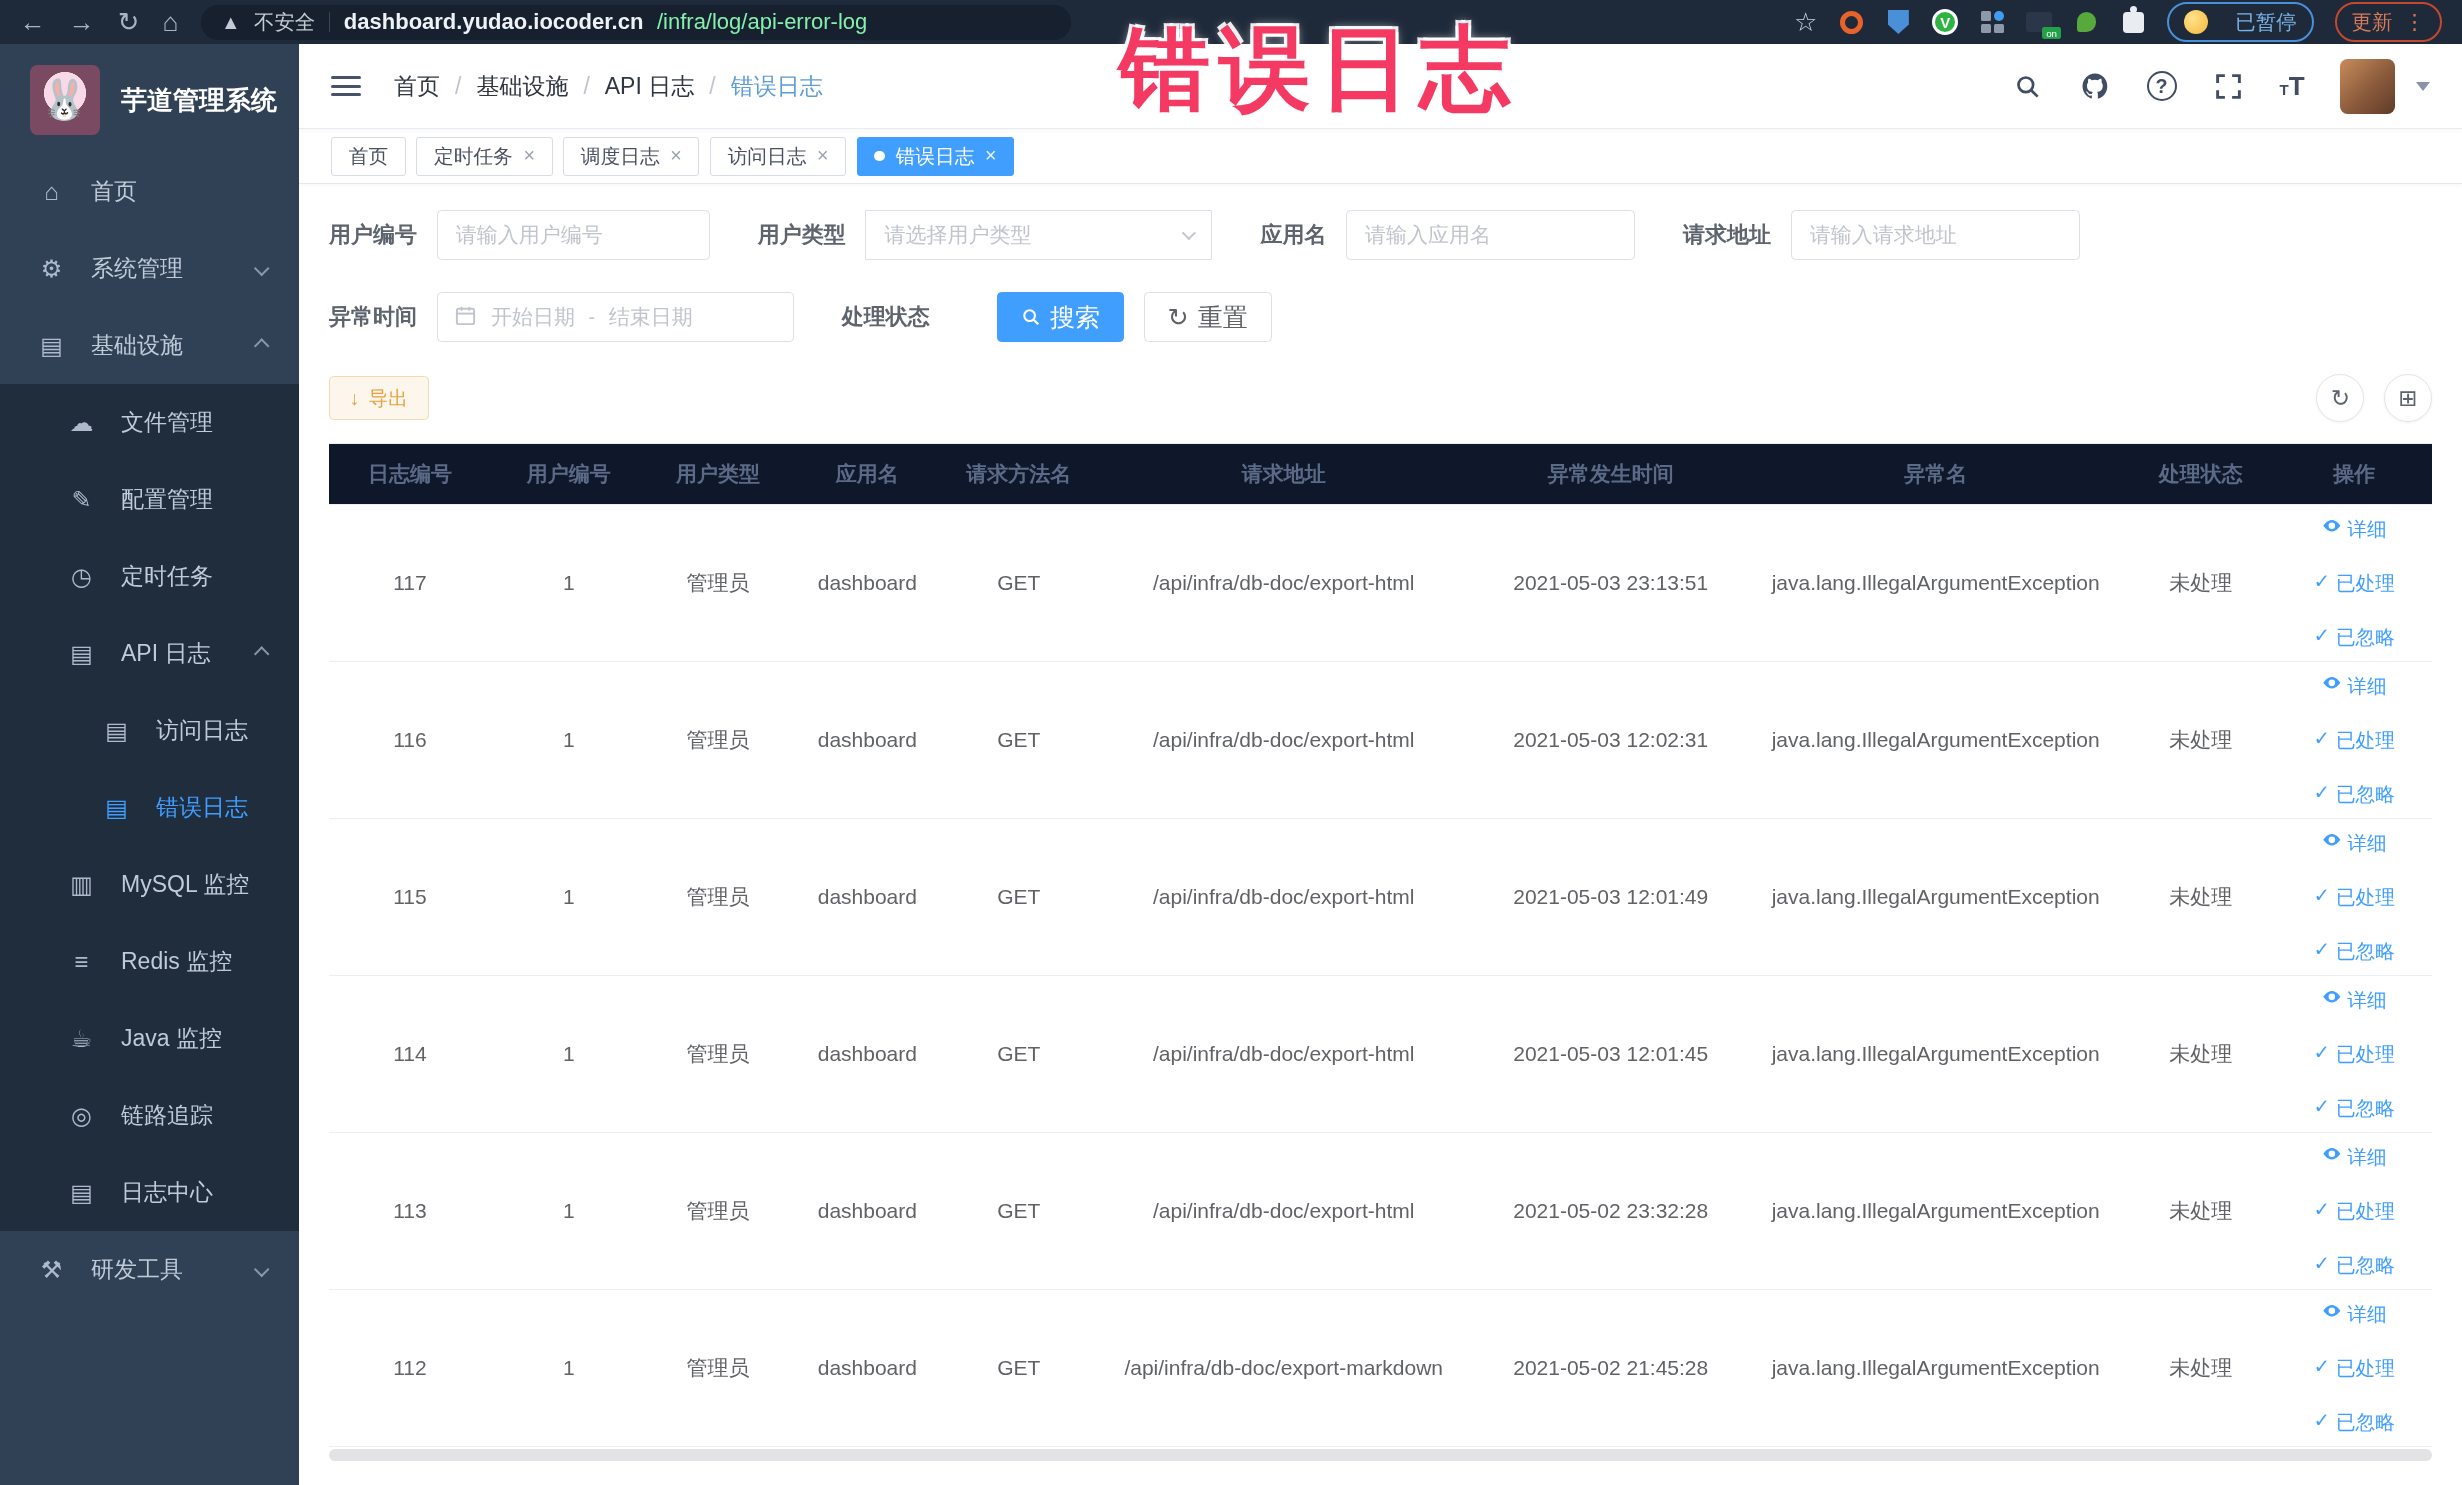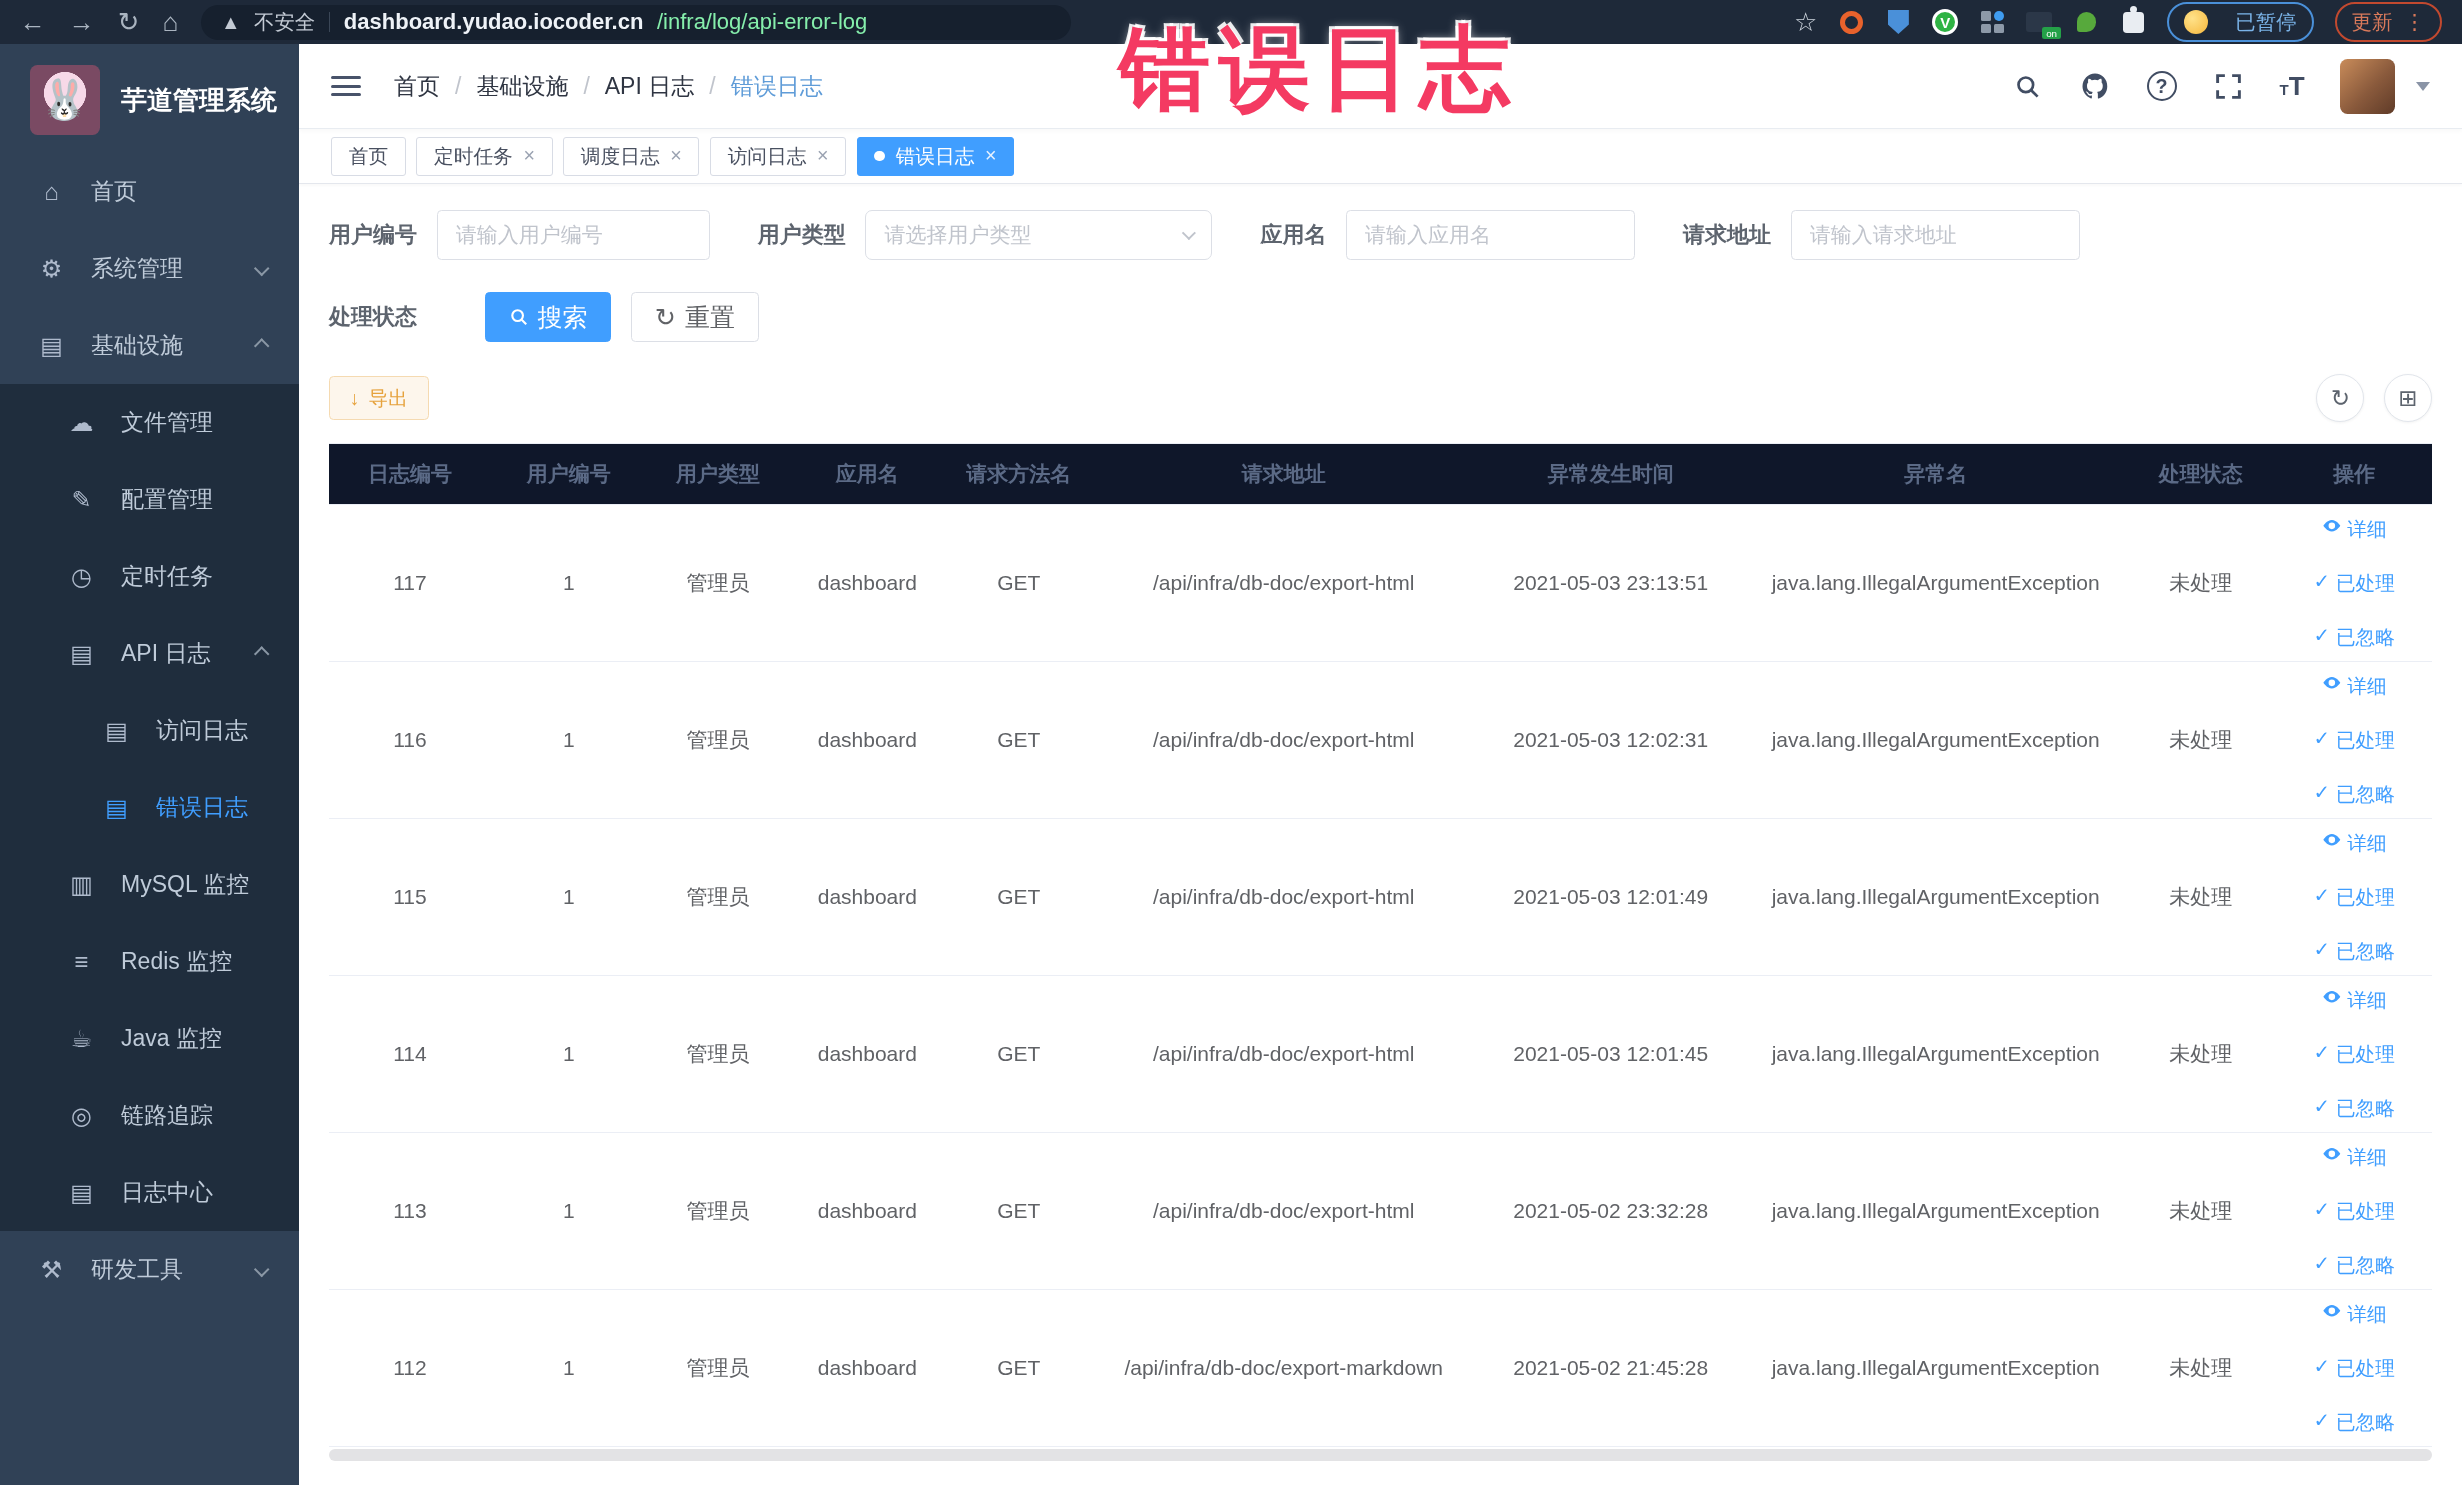--- a/index.html
+++ b/index.html
@@ -86,21 +86,21 @@
 
   
   .content{flex:1;padding:26px 30px 0;position:relative;min-width:0;}
   .frow{display:flex;align-items:center;margin-bottom:32px;}
   .fitem{display:flex;align-items:center;margin-right:48px;}
   .flabel{font-size:22px;font-weight:bold;color:#5d646e;margin-right:19.7px;white-space:nowrap;}
   .finput{height:50px;border:1.5px solid var(--border);border-radius:4.5px;padding:0 18px;font-size:21px;color:var(--txt);font-family:inherit;}
   .finput::placeholder{color:var(--placeholder);}
   .w-input{width:273px;}
   .w-app{width:289px;}
-  .fselect{height:50px;border:1.5px solid var(--border);border-radius:7px;display:flex;align-items:center;padding:8px 18px;width:347px;cursor:pointer;}
+  .fselect{height:50px;border:1.5px solid var(--border);border-radius:1px;display:flex;align-items:center;padding:8px 18px;width:347px;cursor:pointer;}
   .fselect .ph{color:var(--placeholder);font-size:21px;flex:1;}
   .sel-arrow{width:9.8px;height:9.8px;border-right:2.3px solid var(--placeholder);border-bottom:2.3px solid var(--placeholder);transform:rotate(45deg);margin-top:-4.5px;}
   .daterange{height:50px;border:1.5px solid var(--border);border-radius:4.5px;display:flex;align-items:center;padding:0 16.7px;width:357px;gap:13.6px;}
   .daterange .ph{color:var(--placeholder);font-size:21px;}
   .daterange .mid{color:var(--placeholder);font-size:19.7px;}
   .cal{color:var(--placeholder);}
   .btn{height:50px;border-radius:4.5px;font-size:25px;display:inline-flex;align-items:center;gap:9px;padding:0 23px;cursor:pointer;border:1.5px solid transparent;font-family:inherit;}
   .btn-primary{background:var(--blue);color:#fff;border-color:var(--blue);}
   .btn-plain{background:#fff;color:var(--txt);border-color:var(--border);}
   .btn-warn{background:#fdf6ec;color:#e6a23c;border-color:#f5dab1;height:44px;font-size:19.7px;padding:0 19.7px;}
@@ -337,20 +337,36 @@
             <span class="flabel">应用名</span>
             <input class="finput w-app" placeholder="请输入应用名" style="">
           </div>
           <div class="fitem">
             <span class="flabel">请求地址</span>
             <input class="finput w-app" placeholder="请输入请求地址" style="">
           </div>
         </div>
 
         <div class="frow">
+          <div class="fitem">
+            <span class="flabel">异常时间</span>
+            <span class="daterange">
+              <span class="cal">
+                <svg width="23" height="23" viewBox="0 0 24 24" fill="none" stroke="#c0c4cc" stroke-width="2">
+                    <rect x="3" y="5" width="18" height="16" rx="2"></rect>
+                    <line x1="3" y1="10" x2="21" y2="10"></line>
+                    <line x1="8" y1="3" x2="8" y2="7"></line>
+                    <line x1="16" y1="3" x2="16" y2="7"></line>
+                  </svg>
+              </span>
+              <span class="ph">开始日期</span>
+              <span class="mid">-</span>
+              <span class="ph">结束日期</span>
+            </span>
+          </div>
           <div class="fitem">
             <span class="flabel">处理状态</span>
           </div>
           <button class="btn btn-primary" style="margin-right:19.7px;">
             <svg width="19.7" height="19.7" viewBox="0 0 24 24" fill="none" stroke="#fff" stroke-width="2.6">
                 <circle cx="10.5" cy="10.5" r="6.5"></circle>
                 <line x1="15.5" y1="15.5" x2="21" y2="21"></line>
               </svg>
             <span>搜索</span>
           </button>

